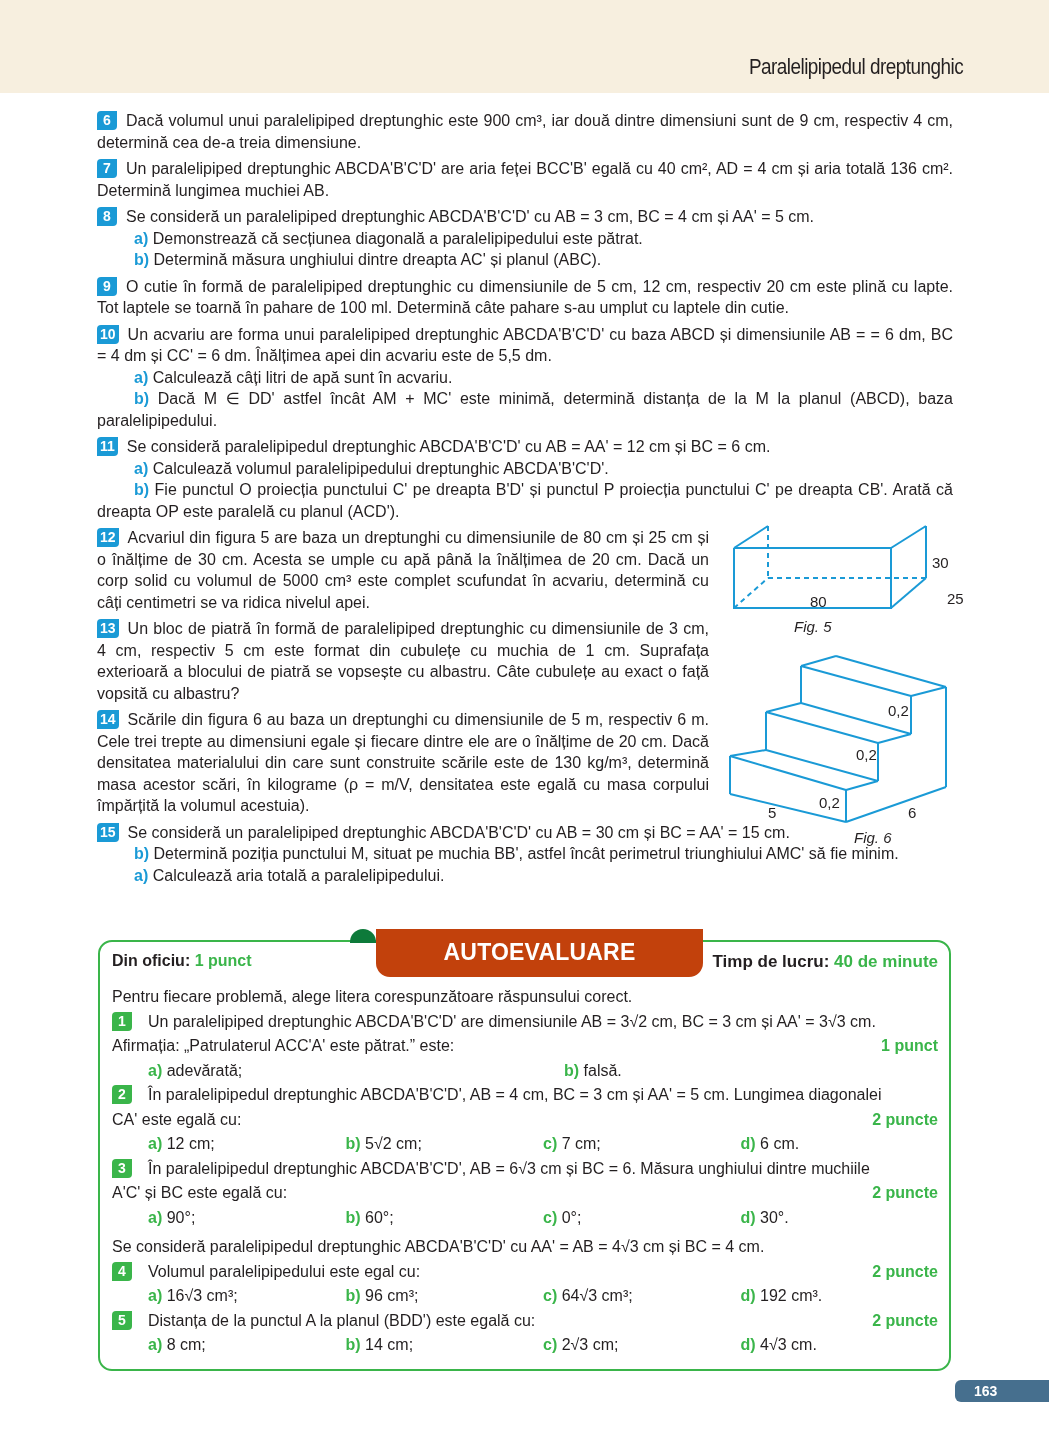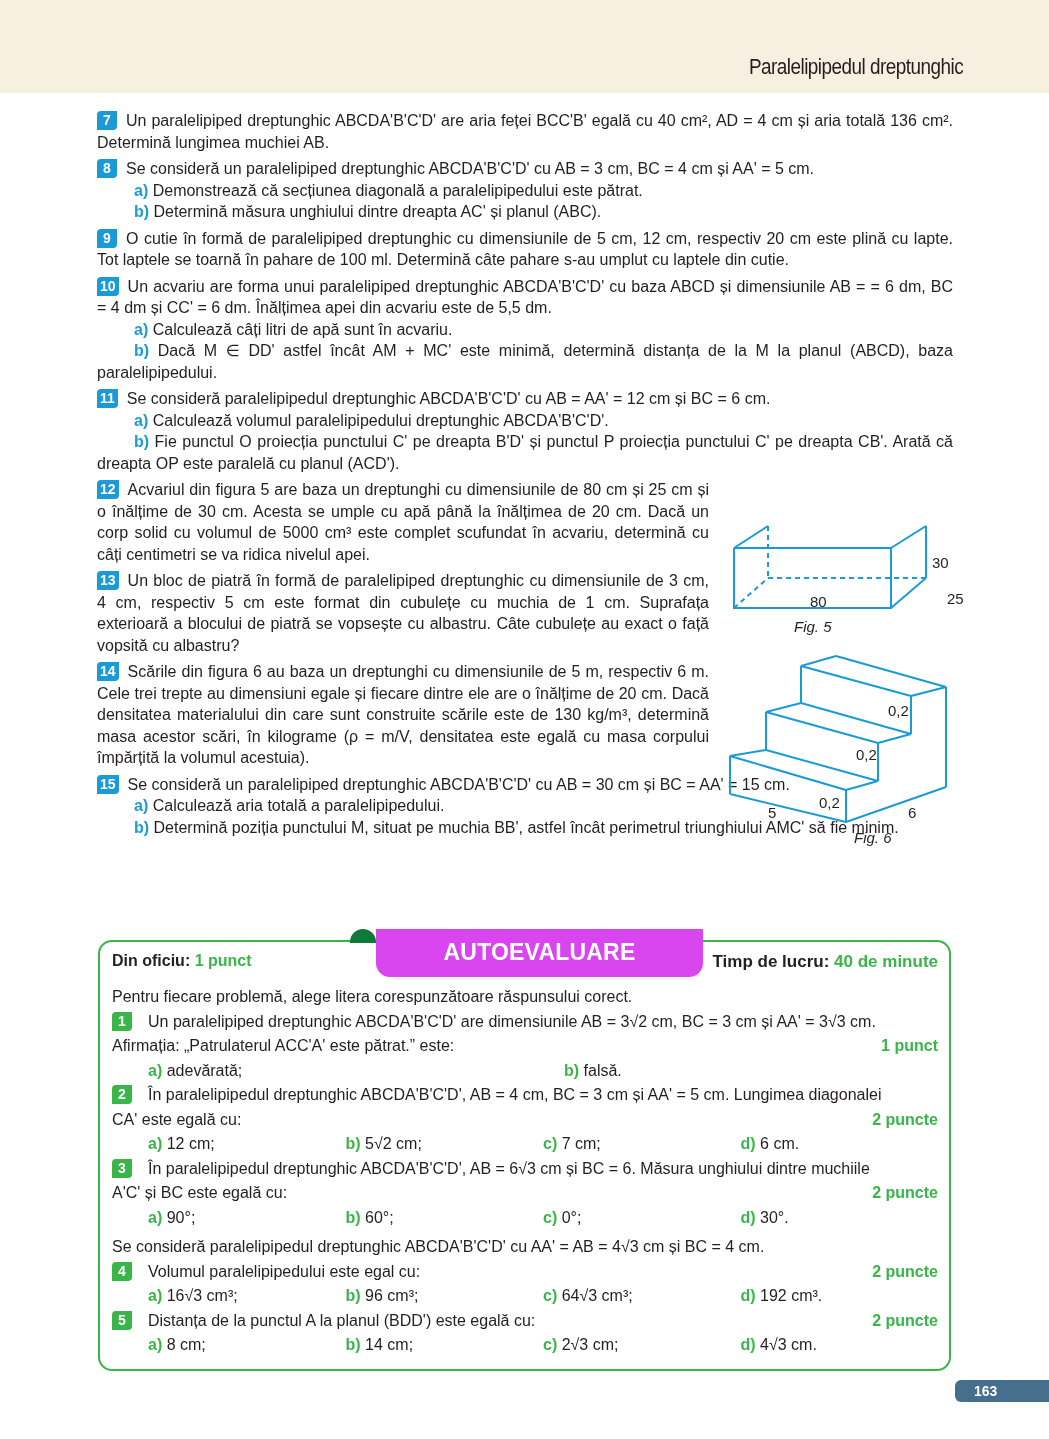--- a/index.html
+++ b/index.html
@@ -15,21 +15,21 @@
   .sub { display: block; padding-left: 37px; }
   .lbl { color: #1a9ad6; font-weight: bold; }
   .narrow { width: 612px; }
 
   .fig { position: absolute; }
   .fig svg { display: block; }
   .fig-caption { position: absolute; font-style: italic; font-size: 15px; color: #231f20; }
   .fig-label { position: absolute; font-size: 15px; color: #231f20; }
 
   .auto-box { position: absolute; left: 98px; top: 940px; width: 853px; height: 431px; border: 2.5px solid #3ab54a; border-radius: 14px; }
-  .auto-tab { position: absolute; left: 376px; top: 929px; width: 327px; height: 48px; background: #d946ef; border-radius: 0 0 14px 14px; color: #fff; font-weight: bold; font-size: 23px; text-align: center; line-height: 46px; letter-spacing: 0.2px; }
+  .auto-tab { position: absolute; left: 376px; top: 929px; width: 327px; height: 48px; background: #c2410c; border-radius: 0 0 14px 14px; color: #fff; font-weight: bold; font-size: 23px; text-align: center; line-height: 46px; letter-spacing: 0.2px; }
   .auto-ear-l, .auto-ear-r { position: absolute; top: 929px; width: 26px; height: 14px; background: #0d7a3a; border-radius: 13px 13px 0 0; }
   .auto-ear-l { left: 350px; }
   .auto-ear-r { left: 677px; }
   .auto-left { position: absolute; left: 112px; top: 952px; font-size: 16px; font-weight: bold; }
   .auto-right { position: absolute; right: 111px; top: 952px; font-size: 17px; font-weight: bold; }
   .green { color: #3ab54a; }
 
   .auto-content { position: absolute; left: 112px; top: 985px; width: 826px; font-size: 16px; line-height: 24.5px; }
   .q { position: relative; }
   .gnum { display: inline-block; width: 20px; height: 19px; background: #3ab54a; color: #fff; font-weight: bold; font-size: 14px; line-height: 19px; text-align: center; border-radius: 4px 0 4px 0; margin-right: 16px; vertical-align: 1px; }
@@ -43,20 +43,23 @@
 </style>
 </head>
 <body>
 
 <div class="header">
   <div class="header-title">Paralelipipedul dreptunghic</div>
 </div>
 
 <div class="content">
   <div class="ex">
+    <span class="num">6</span><span>Dacă volumul unui paralelipiped dreptunghic este 900 cm³, iar două dintre dimensiuni sunt de 9 cm, respectiv 4 cm, determină cea de-a treia dimensiune.</span>
+  </div>
+  <div class="ex">
     <span class="num">7</span><span>Un paralelipiped dreptunghic ABCDA'B'C'D' are aria feței BCC'B' egală cu 40 cm², AD = 4 cm și aria totală 136 cm². Determină lungimea muchiei AB.</span>
   </div>
   <div class="ex">
     <span class="num">8</span><span>Se consideră un paralelipiped dreptunghic ABCDA'B'C'D' cu AB = 3 cm, BC = 4 cm și AA' = 5 cm.</span>
     <span class="sub"><span class="lbl">a)</span> <span>Demonstrează că secțiunea diagonală a paralelipipedului este pătrat.</span></span>
     <span class="sub"><span class="lbl">b)</span> <span>Determină măsura unghiului dintre dreapta AC' și planul (ABC).</span></span>
   </div>
   <div class="ex">
     <span class="num">9</span><span>O cutie în formă de paralelipiped dreptunghic cu dimensiunile de 5 cm, 12 cm, respectiv 20 cm este plină cu lapte. Tot laptele se toarnă în pahare de 100 ml. Determină câte pahare s-au umplut cu laptele din cutie.</span>
   </div>
@@ -74,22 +77,22 @@
     <span class="num">12</span><span>Acvariul din figura 5 are baza un dreptunghi cu dimensiunile de 80 cm și 25 cm și o înălțime de 30 cm. Acesta se umple cu apă până la înălțimea de 20 cm. Dacă un corp solid cu volumul de 5000 cm³ este complet scufundat în acvariu, determină cu câți centimetri se va ridica nivelul apei.</span>
   </div>
   <div class="ex narrow">
     <span class="num">13</span><span>Un bloc de piatră în formă de paralelipiped dreptunghic cu dimensiunile de 3 cm, 4 cm, respectiv 5 cm este format din cubulețe cu muchia de 1 cm. Suprafața exterioară a blocului de piatră se vopsește cu albastru. Câte cubulețe au exact o față vopsită cu albastru?</span>
   </div>
   <div class="ex narrow">
     <span class="num">14</span><span>Scările din figura 6 au baza un dreptunghi cu dimensiunile de 5 m, respectiv 6 m. Cele trei trepte au dimensiuni egale și fiecare dintre ele are o înălțime de 20 cm. Dacă densitatea materialului din care sunt construite scările este de 130 kg/m³, determină masa acestor scări, în kilograme (ρ = m/V, densitatea este egală cu masa corpului împărțită la volumul acestuia).</span>
   </div>
   <div class="ex">
     <span class="num">15</span><span>Se consideră un paralelipiped dreptunghic ABCDA'B'C'D' cu AB = 30 cm și BC = AA' = 15 cm.</span>
+    <span class="sub"><span class="lbl">b)</span> <span>Determină poziția punctului M, situat pe muchia BB', astfel încât perimetrul triunghiului AMC' să fie minim.</span></span>
     <span class="sub"><span class="lbl">a)</span> <span>Calculează aria totală a paralelipipedului.</span></span>
-    <span class="sub"><span class="lbl">b)</span> <span>Determină poziția punctului M, situat pe muchia BB', astfel încât perimetrul triunghiului AMC' să fie minim.</span></span>
   </div>
 </div>
 
 <div class="fig" style="left:728px; top:525px;">
   <svg width="200" height="90" viewBox="0 0 200 90">
     <g stroke="#1a9ad6" stroke-width="2" fill="none">
       <polyline points="6,23 163,23 163,83 6,83 6,23"></polyline>
       <line x1="6" y1="23" x2="40" y2="1"></line>
       <line x1="163" y1="23" x2="198" y2="1"></line>
       <line x1="198" y1="1" x2="198" y2="53"></line>

